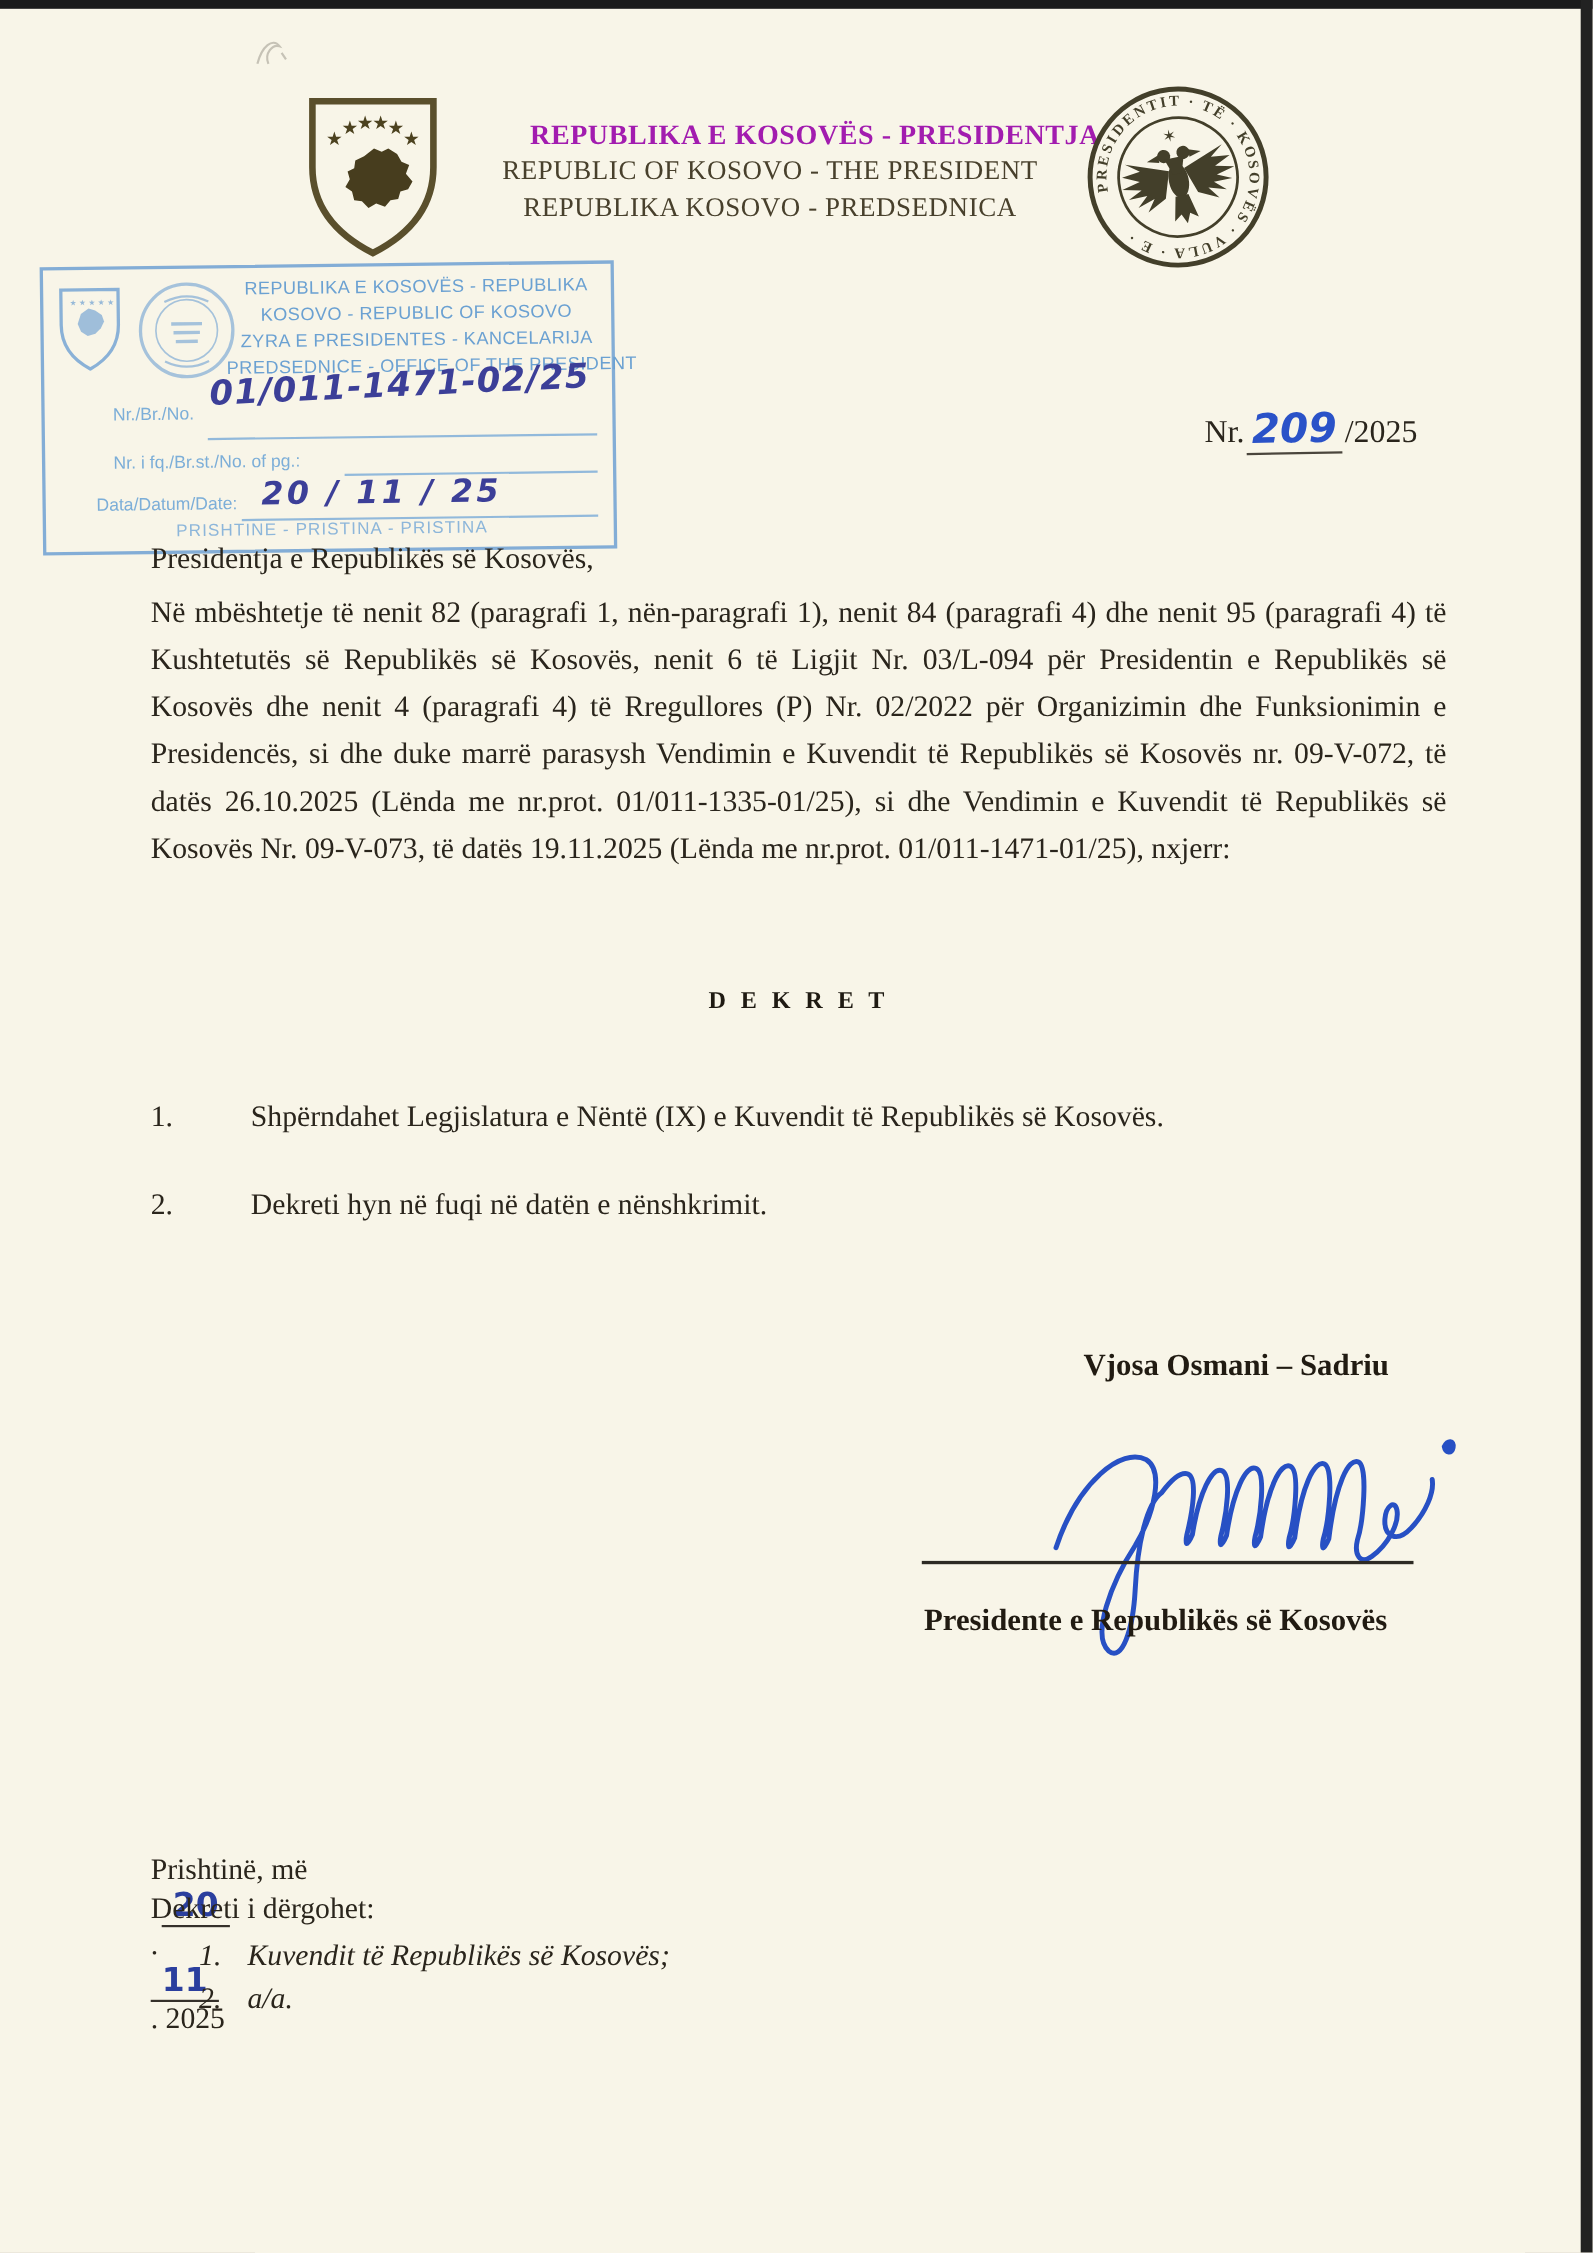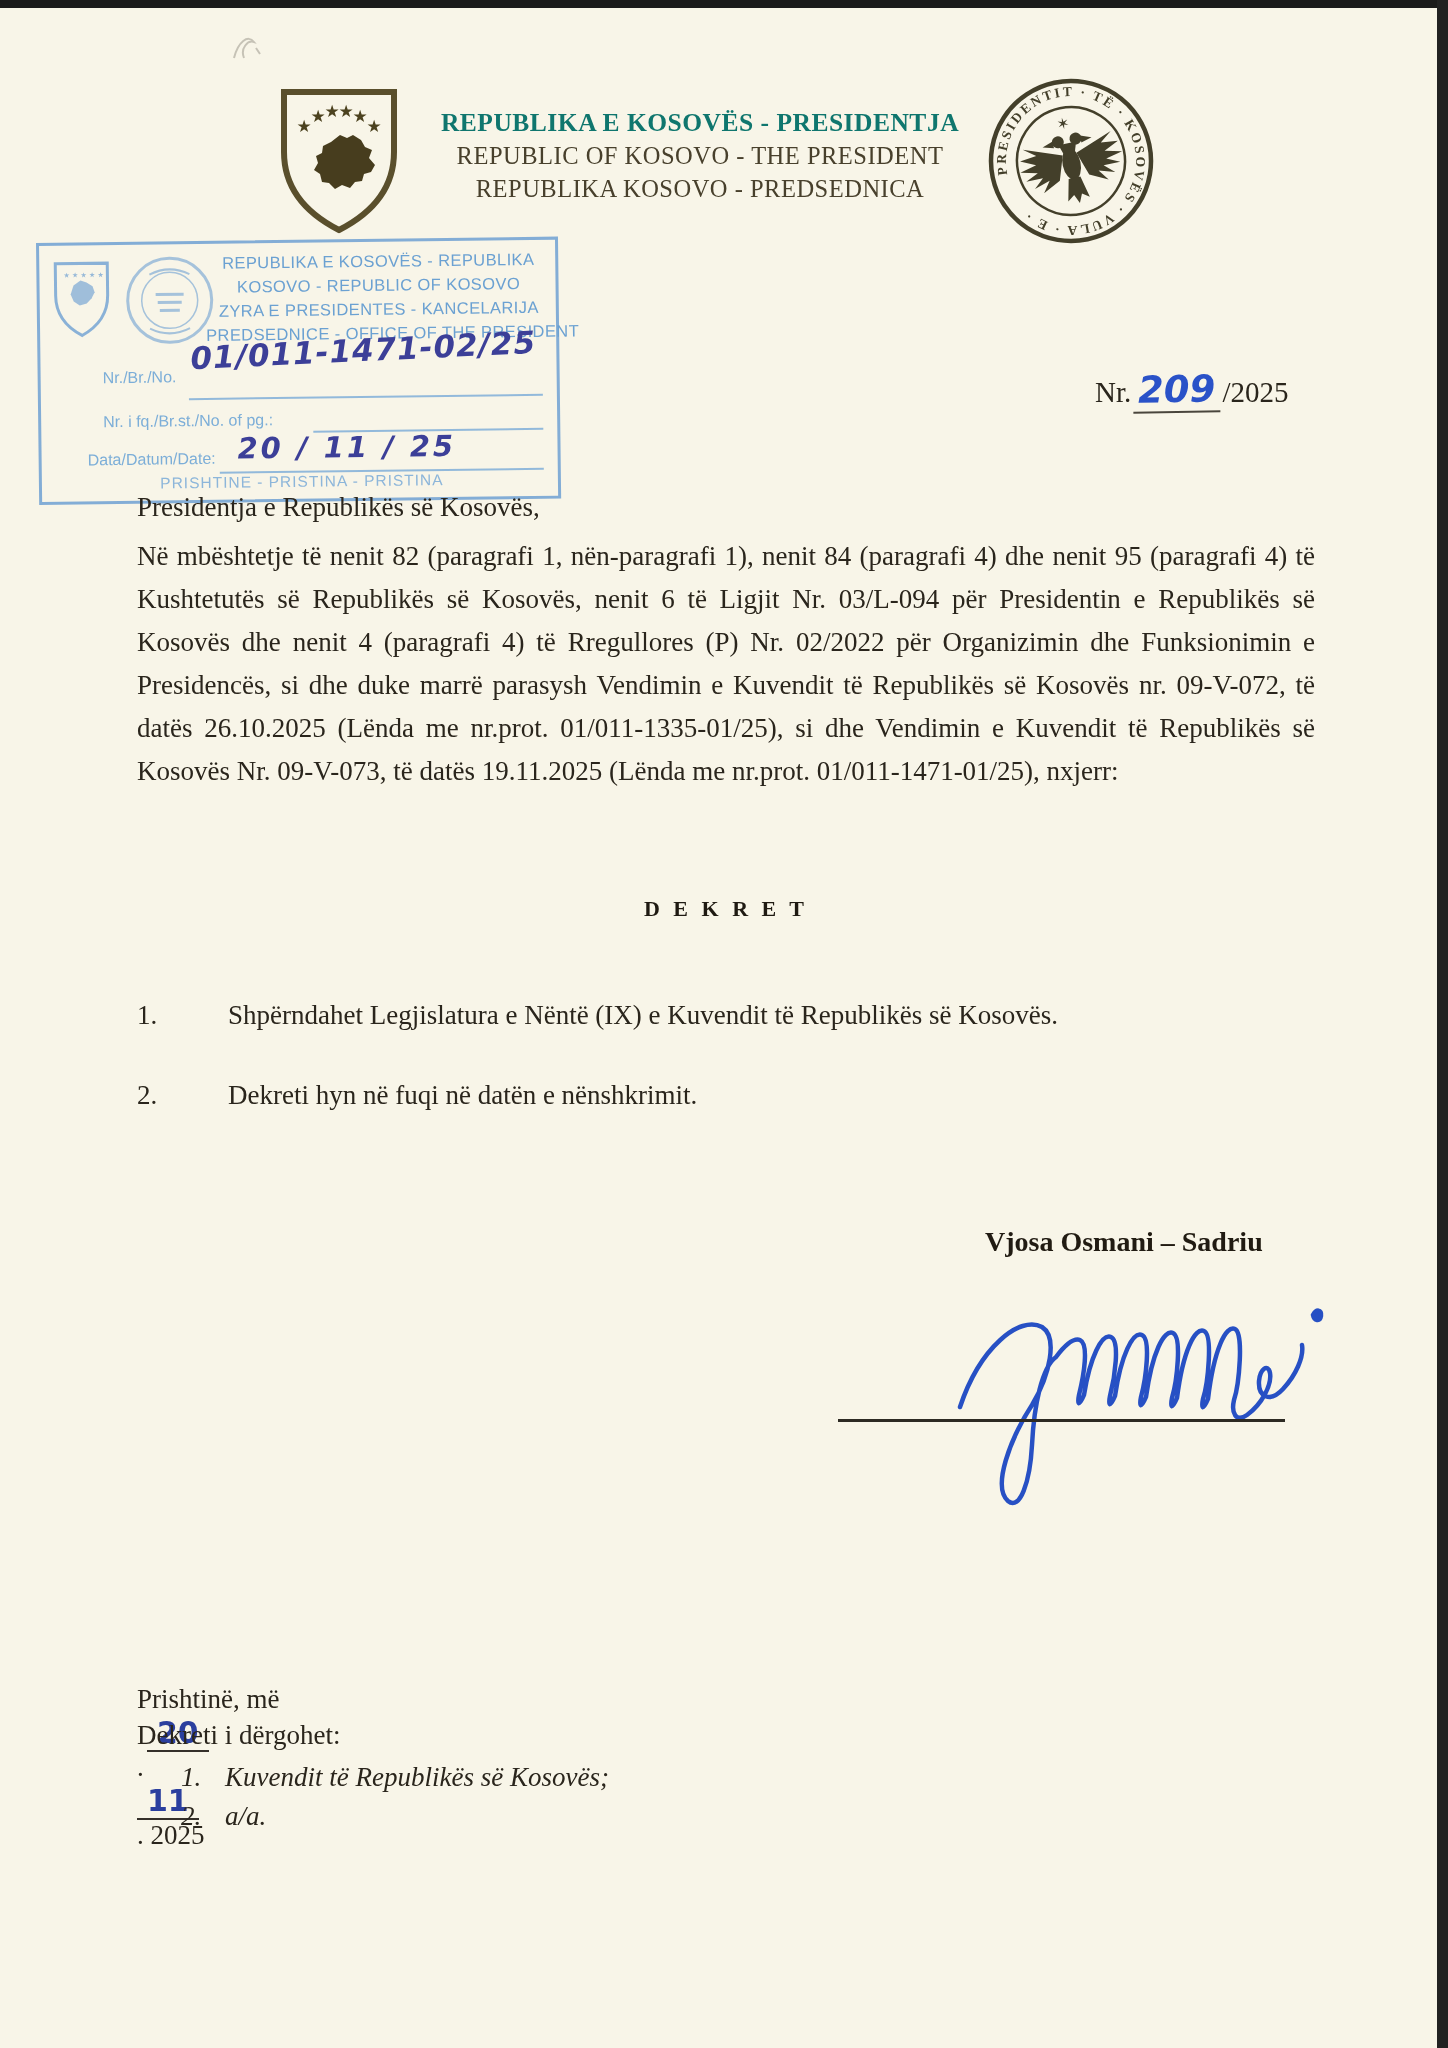--- a/index.html
+++ b/index.html
@@ -6,21 +6,21 @@
   .page{
     position:relative;width:1448px;height:2048px;margin:0 auto;
     background:#f8f5e8;overflow:hidden;
     font-family:"Liberation Serif", serif;color:#2a251c;
   }
   .abs{position:absolute;}
   .edge-top{left:0;top:0;width:1448px;height:8px;background:#1b1b1b;}
   .edge-right{left:1437px;top:0;width:11px;height:2048px;background:#222;}
   
   .hdr-titles{left:400px;top:106px;width:600px;text-align:center;line-height:33px;}
-  .hdr-l1{font-size:25.5px;font-weight:bold;color:#0f766e;letter-spacing:.5px;}
+  .hdr-l1{font-size:25.5px;font-weight:bold;color:#a21caf;letter-spacing:.5px;text-align:right;}
   .hdr-l2{font-size:24.5px;color:#48402c;letter-spacing:.5px;}
   .hdr-l3{font-size:24.5px;color:#48402c;letter-spacing:.5px;}
   
   .stamp{
     left:36px;top:243px;width:516px;height:256px;
     border:3px solid rgba(110,160,210,.85);
     transform:rotate(-0.7deg);transform-origin:top left;
     font-family:"Liberation Sans", sans-serif;color:#6ba1d2;
   }
   .stamp .t{position:absolute;left:166px;width:346px;text-align:center;font-size:16.5px;letter-spacing:.4px;white-space:nowrap;}
@@ -173,20 +173,21 @@
                C171,68 183,44 192,48 C201,52 196,92 191,110 C189,120 191,122 196,110
                C202,66 214,42 223,46 C232,50 227,94 222,111 C220,121 222,123 227,111
                C233,64 245,40 254,44 C263,48 258,96 253,112 C251,122 253,124 258,112
                C264,62 276,38 285,42 C294,46 289,98 284,113
                C281,126 286,136 297,128 C312,117 322,98 320,86 C318,76 310,82 309,94 C308,110 320,116 333,102 C346,88 354,70 352,58"></path>
       <path d="M363,28 C366,22 372,22 371,29 C370,35 364,34 363,28 Z" fill="#2750c4"></path>
     </g>
   </svg>
 
   <div class="abs sig-line"></div>
+  <div class="abs sig-title">Presidente e Republikës së Kosovës</div>
 
   <div class="abs dateline">
     <span>Prishtinë, më</span>
     <span class="dl-hand dl-day">20</span>
     <span>.</span>
     <span class="dl-hand">11</span>
     <span>. 2025</span>
   </div>
 
   <div class="abs dist-label">Dekreti i dërgohet:</div>

